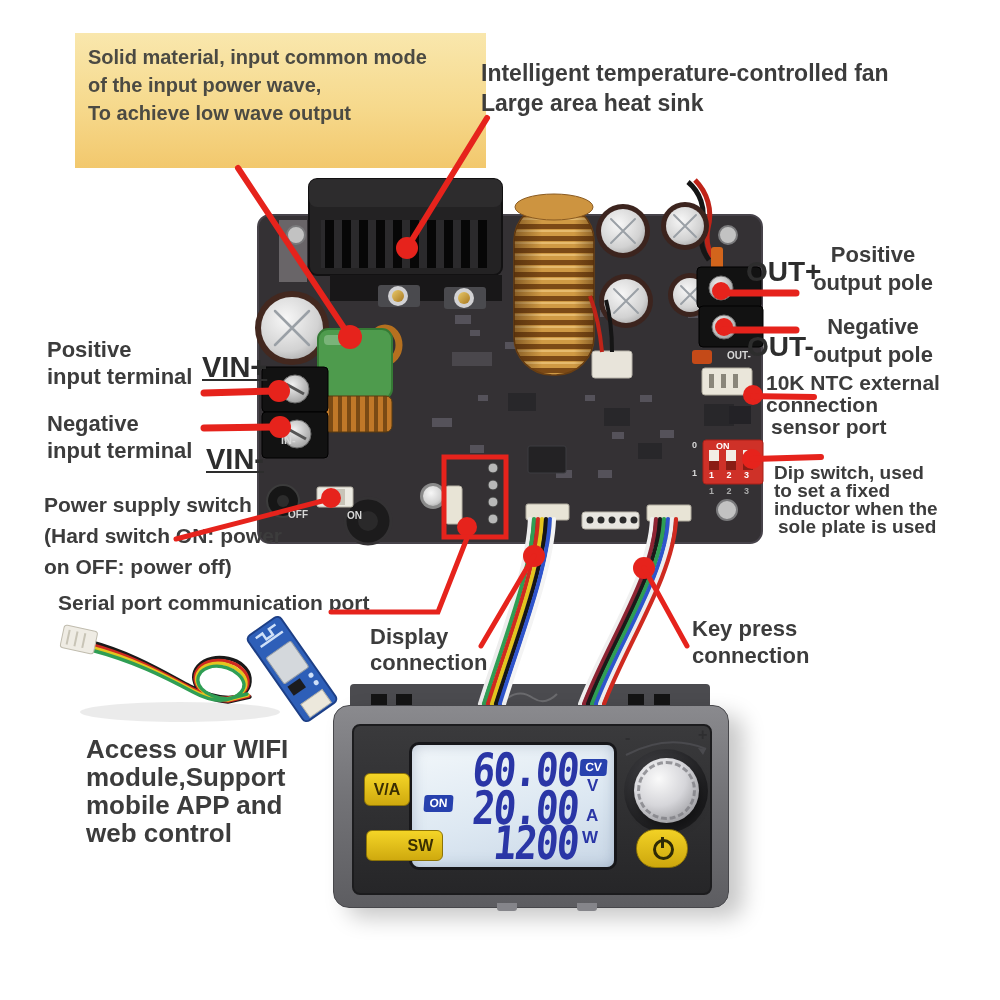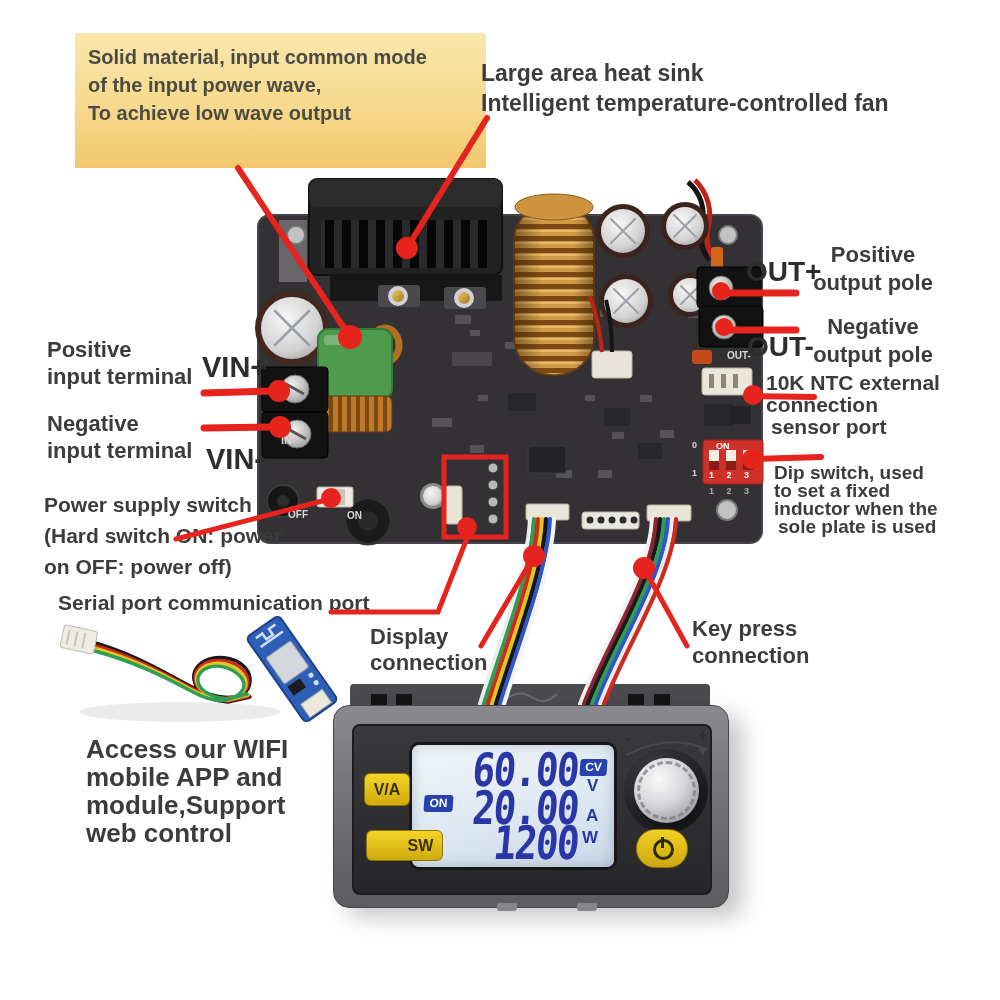--- a/index.html
+++ b/index.html
@@ -11,21 +11,21 @@
   .note-box{left:75px;top:33px;width:398px;height:125px;padding:10px 0 0 13px;
             background:linear-gradient(180deg,#f9e7ad 0%,#f6d98c 55%,#f2c86d 100%);
             font-size:20px;line-height:28px;color:#4b4a43;}
   .fan-note{left:481px;top:58px;font-size:23px;line-height:30px;}
   .out-term{font-size:28px;font-weight:700;color:#2d2d2d;}
   .out-pos-desc{left:800px;top:241px;width:146px;text-align:center;font-size:22px;line-height:28px;}
   .out-neg-desc{left:800px;top:313px;width:146px;text-align:center;font-size:22px;line-height:28px;}
   .ntc-note{left:766px;top:372px;font-size:21px;line-height:22px;}
   .dip-note{left:774px;top:464px;font-size:19px;line-height:18px;}
   .vin-desc{font-size:22px;line-height:27px;}
-  .vin-term{font-size:29px;font-weight:700;color:#2d2d2d;}
+  .vin-term{font-size:29px;font-weight:700;color:#2d2d2d;text-decoration:underline;}
   .power-note{left:44px;top:489px;font-size:21px;line-height:31px;}
   .serial-note{left:58px;top:591px;font-size:21px;}
   .disp-note{left:370px;top:624px;font-size:22px;line-height:26px;}
   .key-note{left:692px;top:615px;font-size:22px;line-height:27px;}
   .wifi-note{left:86px;top:735px;font-size:26px;line-height:28px;}
   
   .silk{position:absolute;color:#d8d8d8;font-weight:700;z-index:3;}
   
   .module-case{left:333px;top:705px;width:394px;height:201px;border-radius:16px;z-index:2;
     background:linear-gradient(180deg,#8a8a8e 0%,#737377 45%,#5d5d61 100%);
@@ -337,22 +337,22 @@
   <span class="silk" style="left:709px;top:486px;font-size:9px;color:#aaa;letter-spacing:5px;">1 2 3</span>
   <span class="silk" style="left:692px;top:440px;font-size:9px;">0</span>
   <span class="silk" style="left:692px;top:468px;font-size:9px;">1</span>
 
   <div class="lbl note-box z3">
     <div>Solid material, input common mode</div>
     <div>of the input power wave,</div>
     <div>To achieve low wave output</div>
   </div>
   <div class="lbl fan-note z3">
+    <div>Intelligent temperature-controlled fan</div>
     <div>Large area heat sink</div>
-    <div>Intelligent temperature-controlled fan</div>
   </div>
   <span class="lbl out-term z3" style="left:746px;top:256px;">OUT+</span>
   <div class="lbl out-pos-desc z3">
     <div>Positive</div>
     <div>output pole</div>
   </div>
   <span class="lbl out-term z3" style="left:747px;top:331px;">OUT-</span>
   <div class="lbl out-neg-desc z3">
     <div>Negative</div>
     <div>output pole</div>
@@ -387,22 +387,22 @@
   <div class="lbl disp-note z3">
     <div>Display</div>
     <div>connection</div>
   </div>
   <div class="lbl key-note z3">
     <div>Key press</div>
     <div>connection</div>
   </div>
   <div class="lbl wifi-note z3">
     <div>Access our WIFI</div>
+    <div>module,Support</div>
     <div>mobile APP and</div>
-    <div>module,Support</div>
     <div>web control</div>
   </div>
 
   <svg id="ann-svg" width="1000" height="1000" viewBox="0 0 1000 1000">
     <g stroke="#E6231C" fill="#E6231C" stroke-linecap="round">
       <path d="M238,168 L350,337" stroke-width="6" fill="none"></path>
       <circle cx="350" cy="337" r="12" stroke="none"></circle>
       <path d="M487,118 L407,248" stroke-width="6" fill="none"></path>
       <circle cx="407" cy="248" r="11" stroke="none"></circle>
       <circle cx="721" cy="291" r="9" stroke="none"></circle>

